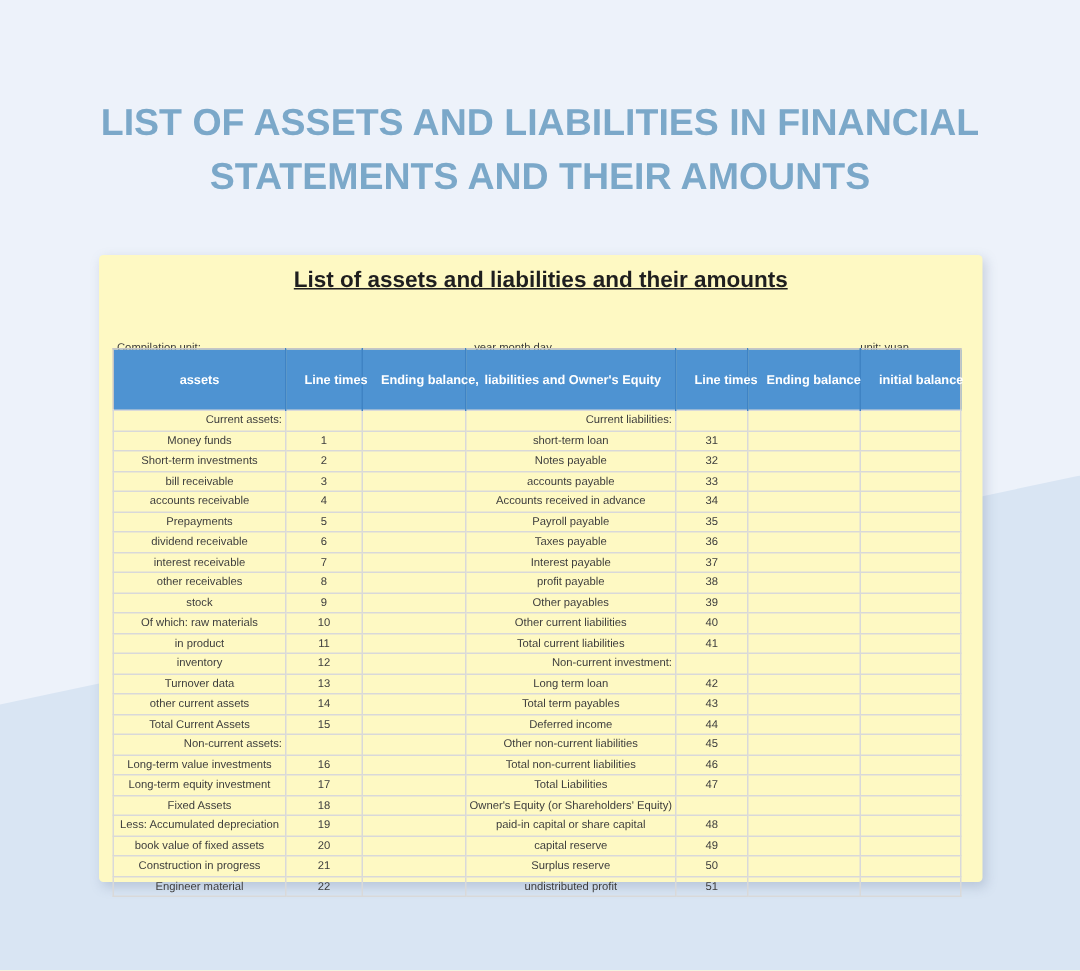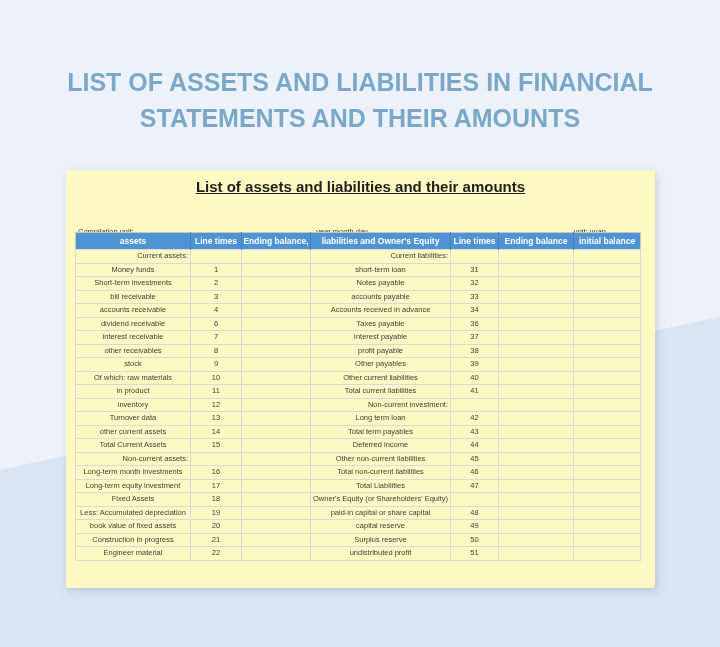--- a/index.html
+++ b/index.html
@@ -38,21 +38,21 @@
   .meta-left{flex:1;text-align:left;}
   .meta-center{flex:1;text-align:center;}
   .meta-right{flex:1;text-align:right;padding-right:40px;}
   table.sheet{
     position:absolute;left:9px;top:62px;width:565px;
     border-collapse:collapse;table-layout:fixed;
   }
   table.sheet th{
     background:var(--header-blue,#4e93d2);
     color:#ffffff;font-size:8.5px;font-weight:bold;
-    height:16px;padding:0;text-align:center;
+    height:16px;padding:12px;text-align:center;
     border-left:1px solid #3f83c4;
     white-space:nowrap;overflow:visible;
   }
   table.sheet th:first-child{border-left:none;}
   table.sheet td{
     height:12.5px;line-height:12.5px;padding:0 2px;
     font-size:7.5px;color:#3d3d3d;text-align:center;
     border:1px solid #d9d9d9;
     white-space:nowrap;overflow:visible;
   }
@@ -141,20 +141,29 @@
   <tr>
     <td>accounts receivable</td>
     <td>4</td>
     <td></td>
     <td>Accounts received in advance</td>
     <td>34</td>
     <td></td>
     <td></td>
   </tr>
 
+  <tr>
+    <td>Prepayments</td>
+    <td>5</td>
+    <td></td>
+    <td>Payroll payable</td>
+    <td>35</td>
+    <td></td>
+    <td></td>
+  </tr>
 
   <tr>
     <td>dividend receivable</td>
     <td>6</td>
     <td></td>
     <td>Taxes payable</td>
     <td>36</td>
     <td></td>
     <td></td>
   </tr>
@@ -253,21 +262,21 @@
     <td class="section">Non-current assets:</td>
     <td></td>
     <td></td>
     <td>Other non-current liabilities</td>
     <td>45</td>
     <td></td>
     <td></td>
   </tr>
 
   <tr>
-    <td>Long-term month investments</td>
+    <td>Long-term value investments</td>
     <td>16</td>
     <td></td>
     <td>Total non-current liabilities</td>
     <td>46</td>
     <td></td>
     <td></td>
   </tr>
 
   <tr>
     <td>Long-term equity investment</td>

